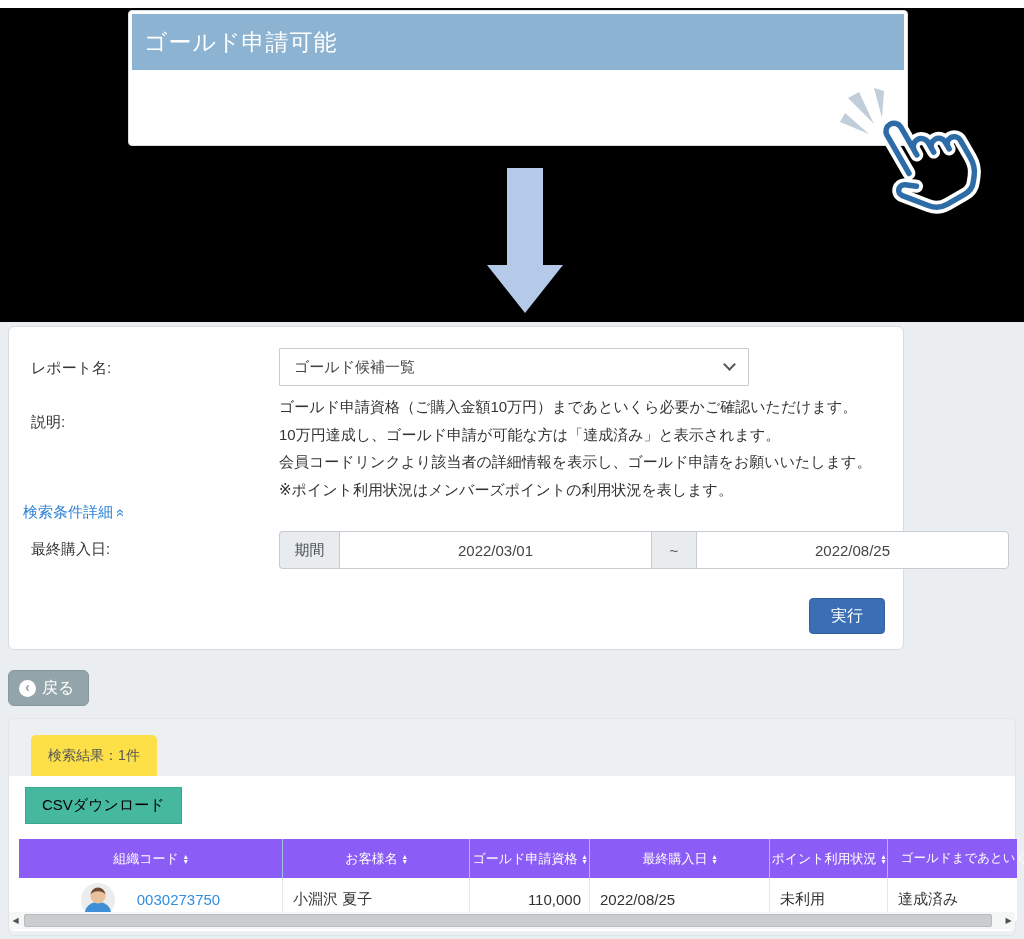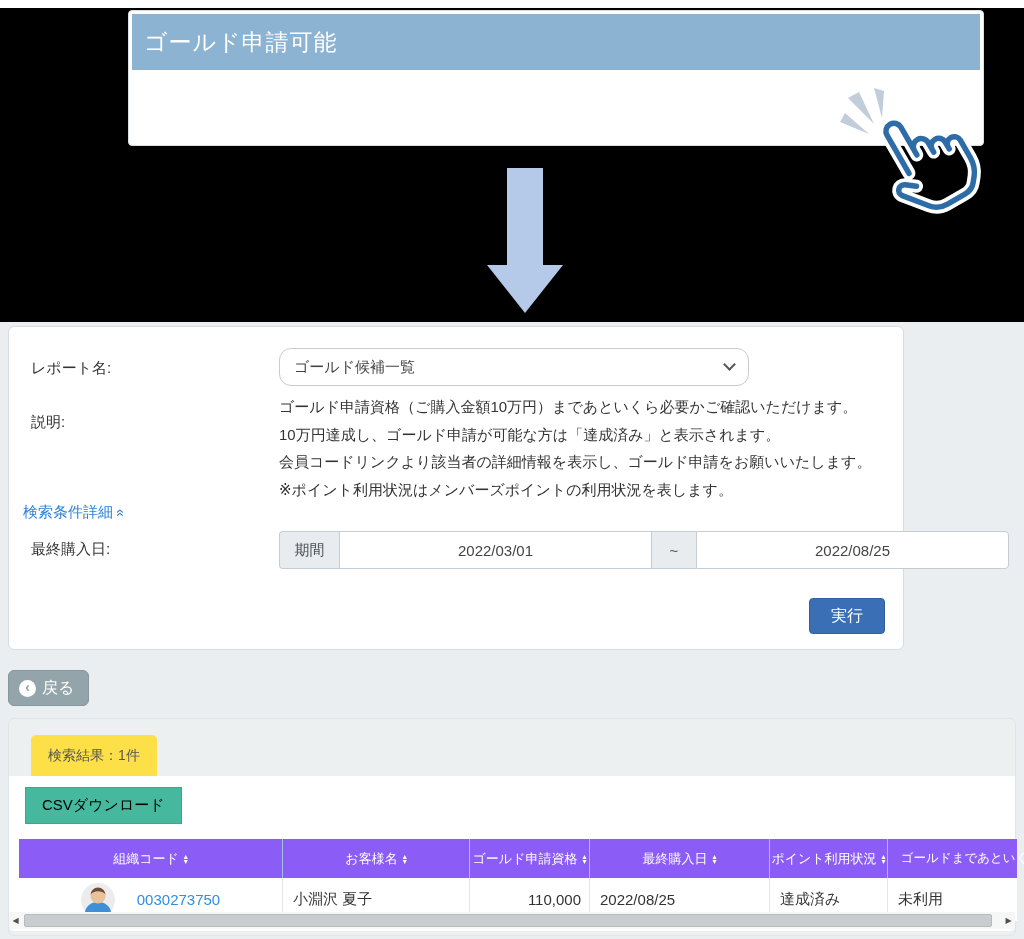--- a/index.html
+++ b/index.html
@@ -8,21 +8,21 @@
     position:relative;
     font-family:"Liberation Sans","DejaVu Sans",sans-serif;
     background:#eaeef1;
     overflow:hidden;
   }
   .top-white { position:absolute; left:0; top:0; width:1024px; height:8px; background:#fff; }
   .black-band { position:absolute; left:0; top:8px; width:1024px; height:314px; background:#000; }
 
   
   .notice-card {
-    position:absolute; left:128px; top:10px; width:856px; height:136px;
+    position:absolute; left:128px; top:10px; width:780px; height:136px;
     background:#fff; border:1px solid #d9dee3; border-radius:4px;
     box-shadow:0 2px 5px rgba(0,0,0,.35);
   }
   .notice-header {
     margin:3px; height:56px; background:#8cb3d1; color:#fff;
     display:flex; align-items:center; padding-left:12px;
     font-size:23px; letter-spacing:1px;
   }
   .notice-body {
     height:72px; display:flex; align-items:center; padding-left:22px;
@@ -42,21 +42,21 @@
   .hand-wrap { position:absolute; left:836px; top:84px; width:178px; height:195px; z-index:5; }
 
   
   .form-panel {
     position:absolute; left:8px; top:326px; width:896px; height:324px;
     background:#fff; border:1px solid #d6dce0; border-radius:6px;
   }
   .lbl { position:absolute; left:22px; font-size:15px; color:#333; }
   .select-box {
     position:absolute; left:270px; top:21px; width:470px; height:38px;
-    border:1px solid #c6ccd2; border-radius:12px; background:#fff;
+    border:1px solid #c6ccd2; border-radius:1px; background:#fff;
     display:flex; align-items:center; padding:0 14px; font-size:15px; color:#444;
     cursor:pointer;
   }
   .select-box .grow { flex:1; }
   .chev-down {
     width:9px; height:9px; border-right:2px solid #555; border-bottom:2px solid #555;
     transform:rotate(45deg); margin-top:-5px;
   }
   .desc-block {
     position:absolute; left:270px; top:66px; width:680px;
@@ -273,22 +273,22 @@
             <circle cx="17" cy="17" r="17" fill="#ececec"></circle>
             <path d="M4 30 a13 11 0 0 1 26 0 z" fill="#3e8ed8"></path>
             <circle cx="17" cy="13" r="7.5" fill="#e9c29c"></circle>
             <path d="M9.5 12 a7.5 7.5 0 0 1 15 0 c-2 -5 -13 -5 -15 0 z" fill="#6d4c35"></path>
           </svg>
           <span class="code-link">0030273750</span>
         </div>
         <div class="td pad">小淵沢 夏子</div>
         <div class="td right">110,000</div>
         <div class="td pad">2022/08/25</div>
+        <div class="td pad">未利用</div>
         <div class="td pad">達成済み</div>
-        <div class="td pad">未利用</div>
       </div>
     </div>
 
     <div class="hscroll">
       <div class="scroll-arrow">◀</div>
       <div class="scroll-track">
         <div class="scroll-thumb"></div>
       </div>
       <div class="scroll-arrow">▶</div>
     </div>

